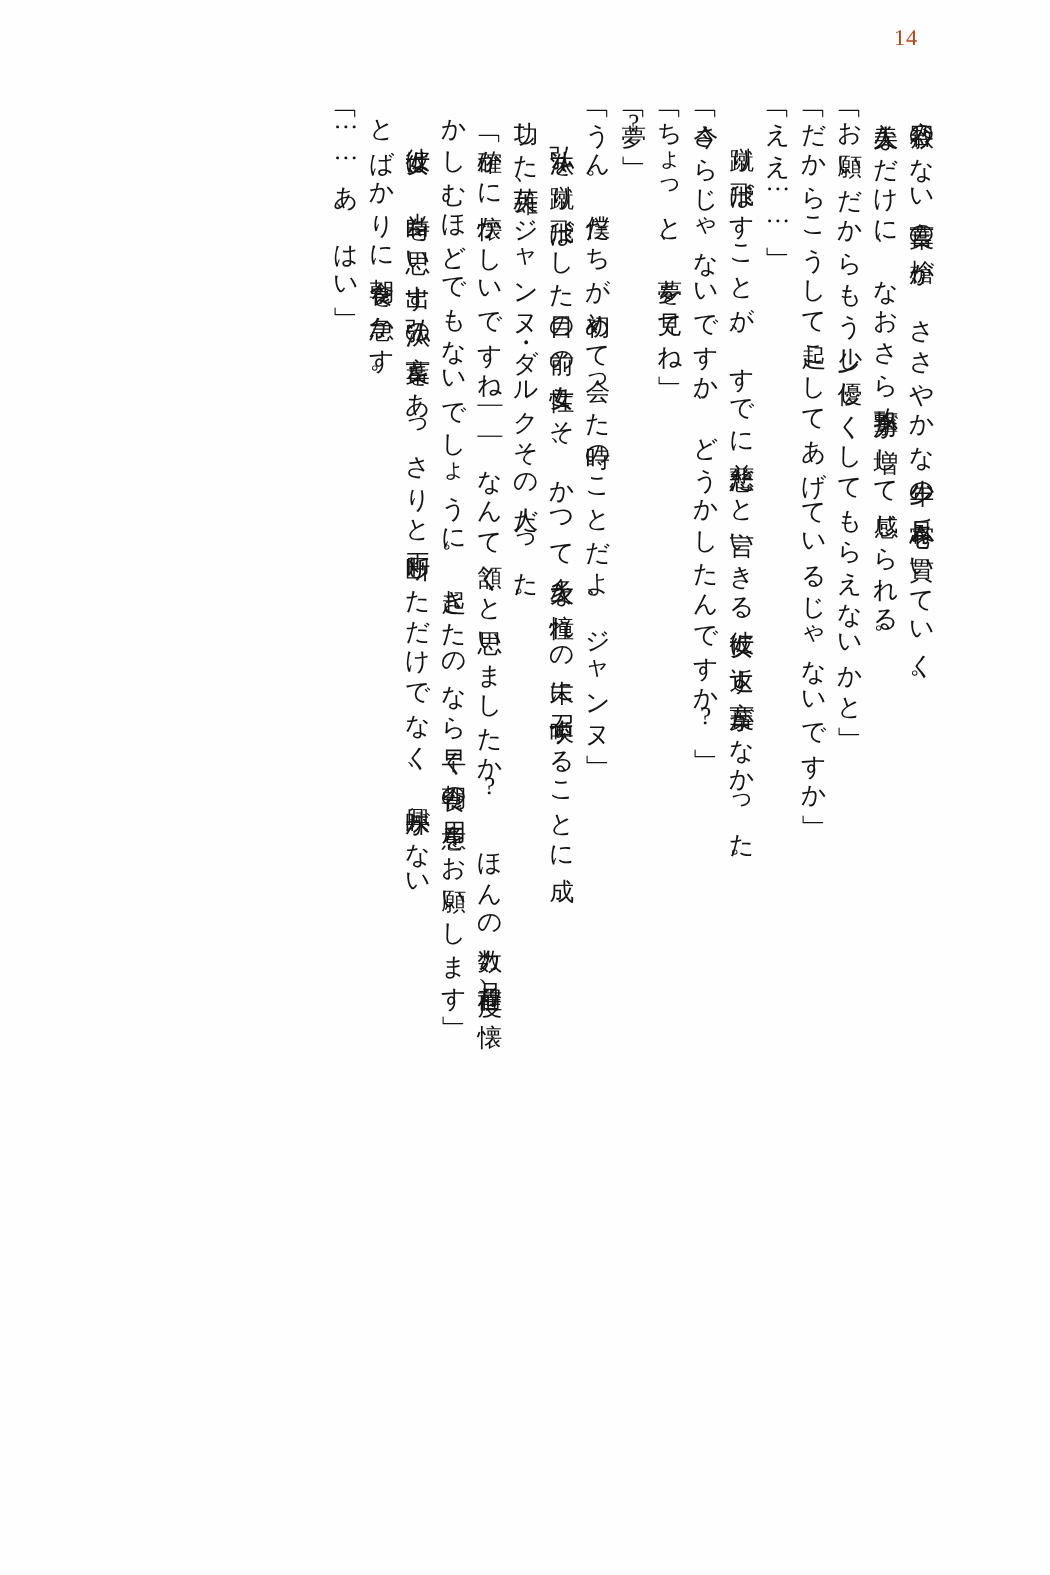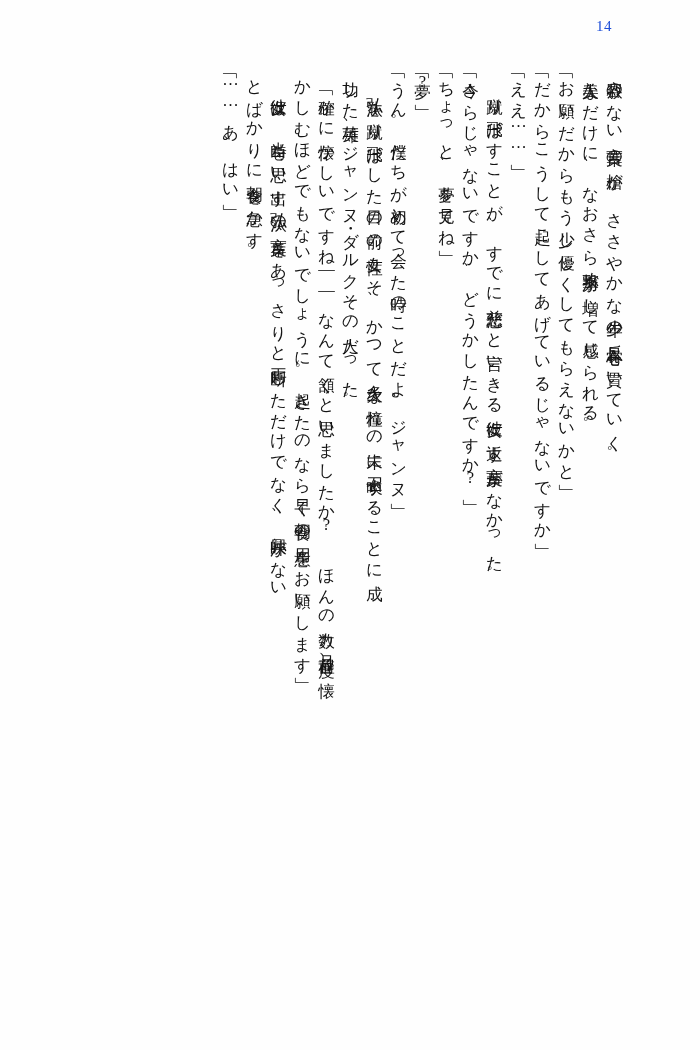--- a/index.html
+++ b/index.html
@@ -23,21 +23,21 @@
     height: 1050px;
     background: #fefefe;
   }
   .page-number {
     position: absolute;
     top: 18px;
     right: 88px;
     font-size: 15px;
     font-family: "Liberation Serif", "DejaVu Serif", serif;
     letter-spacing: 0.5px;
-    color: #1d4ed8;
+    color: #c2410c;
   }
   .text-body {
     position: absolute;
     top: 68px;
     right: 78px;
     left: 78px;
     bottom: 48px;
     display: flex;
     flex-direction: row-reverse;
     align-items: flex-start;

